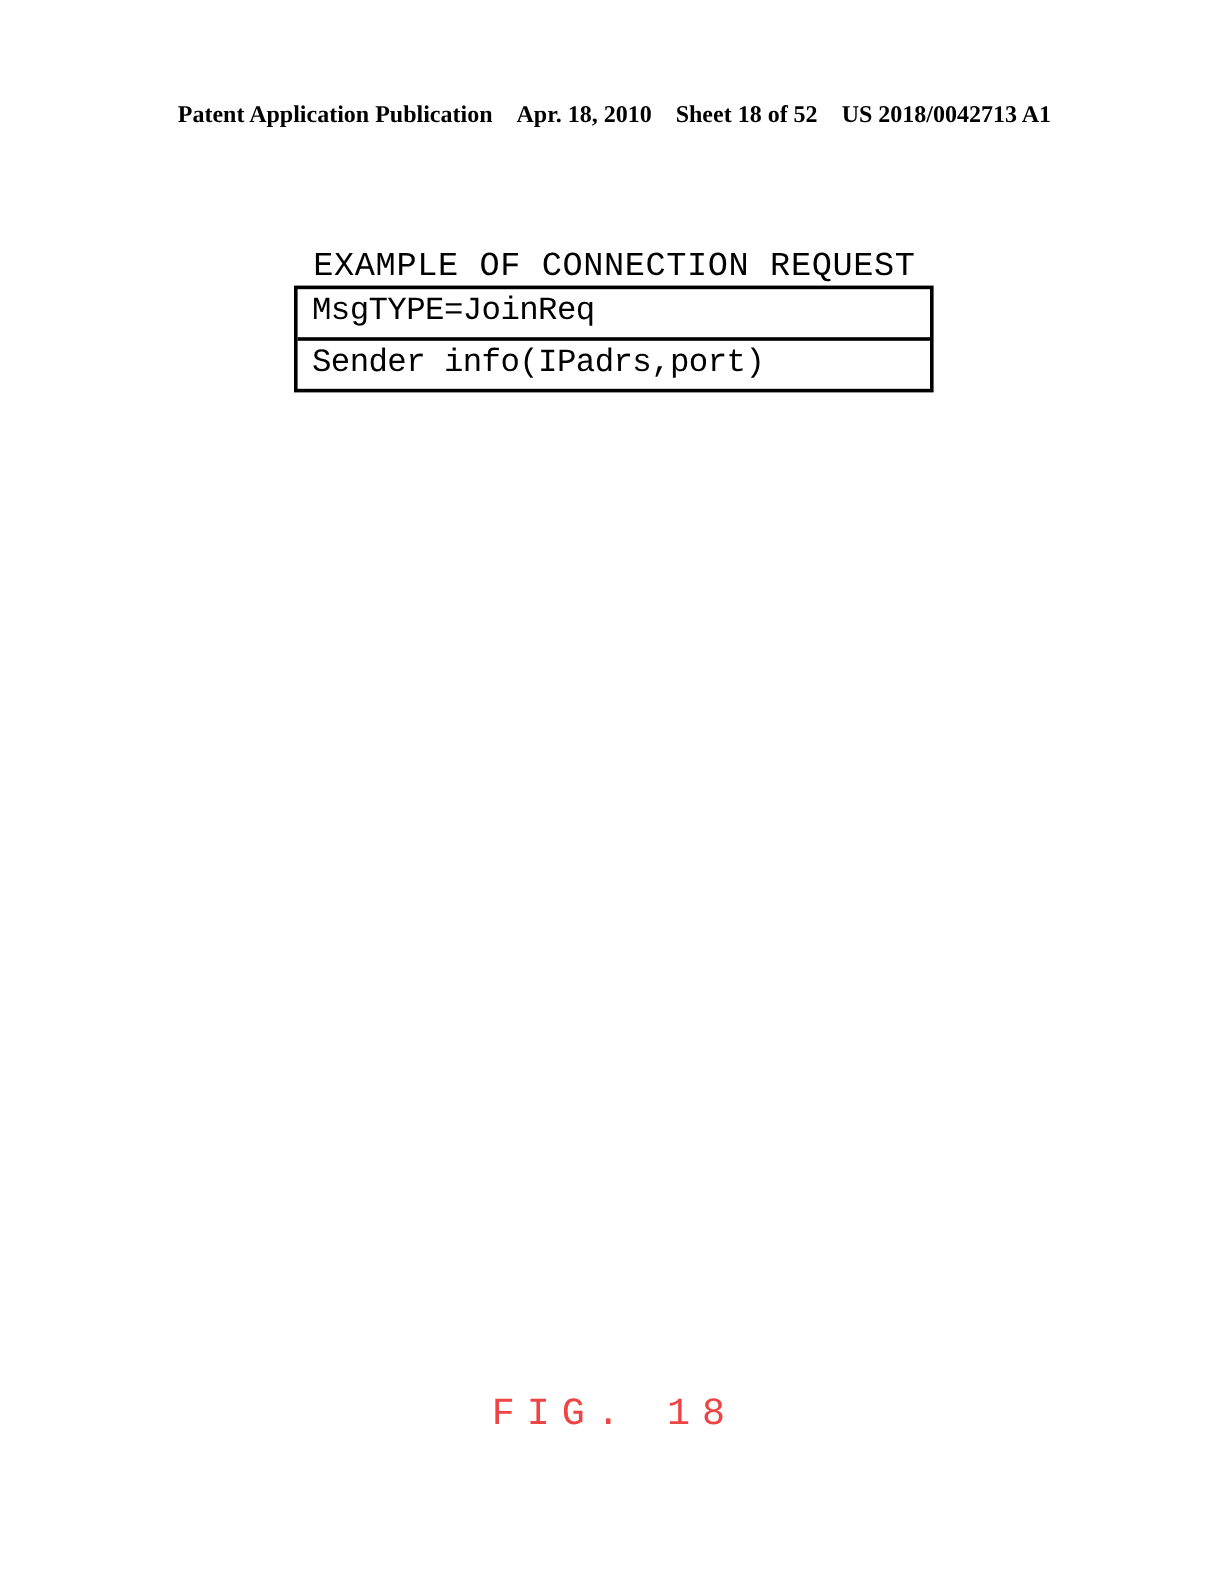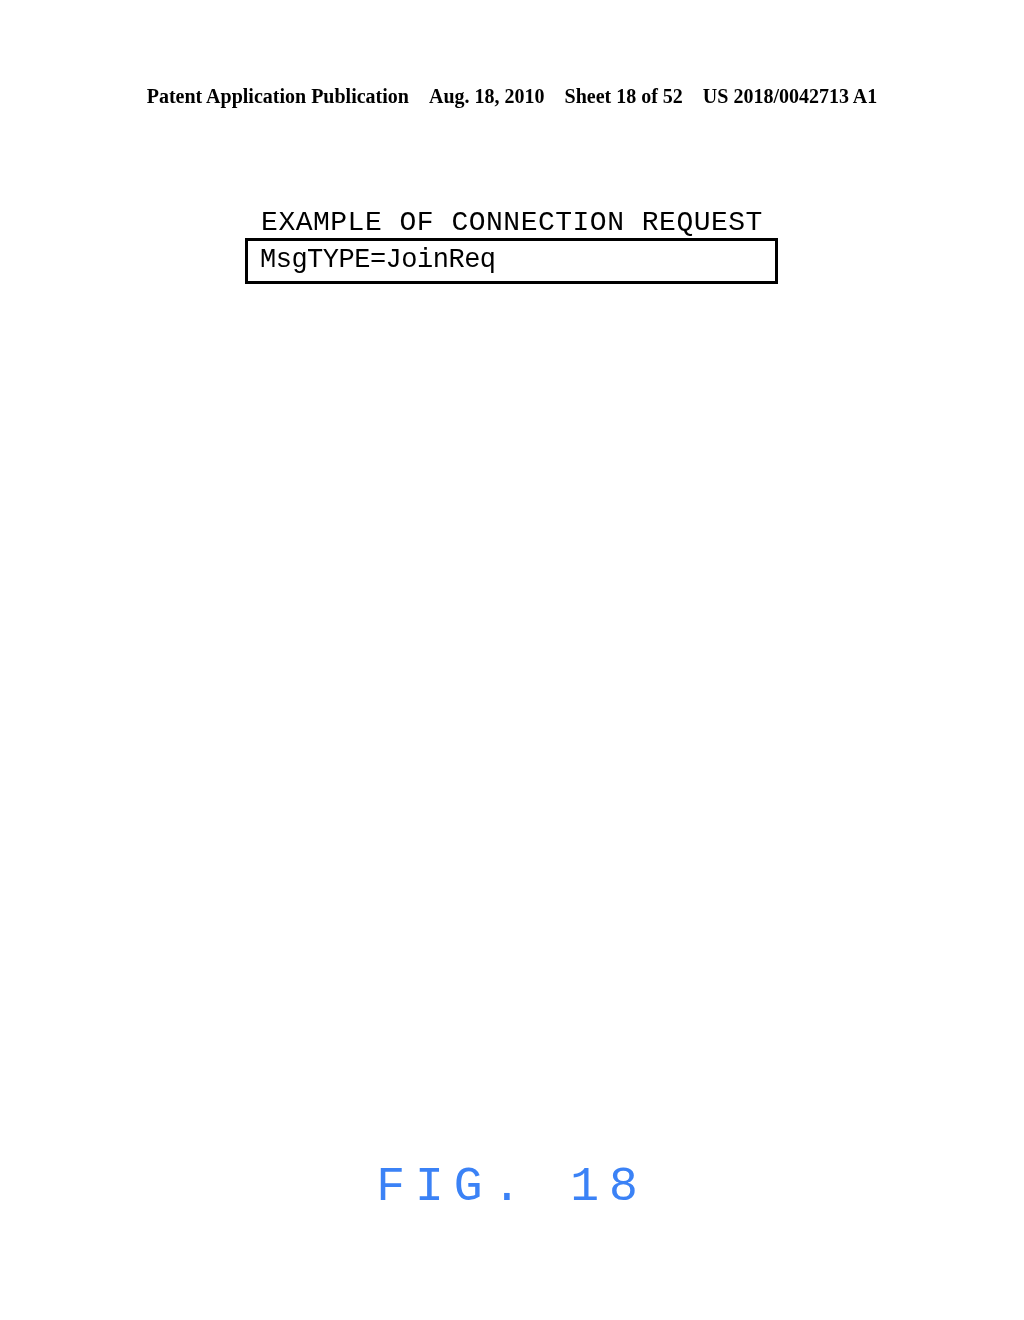--- a/index.html
+++ b/index.html
@@ -58,37 +58,38 @@
     .packet-row:last-child {
       border-bottom: none;
     }
     .figure-label {
       position: absolute;
       top: 1160px;
       left: 0;
       width: 100%;
       text-align: center;
       font-family: "Courier New", monospace;
-      font-size: 48px;
+      font-size: 32px;
       font-weight: normal;
       letter-spacing: 10px;
-      color: #3b82f6;
+      color: #ef4444;
     }
   </style>
 </head>
 <body>
 
 <div class="page-header">
   <span>Patent Application Publication</span>
-  <span>Aug. 18, 2010</span>
+  <span>Apr. 18, 2010</span>
   <span>Sheet 18 of 52</span>
   <span>US 2018/0042713 A1</span>
 </div>
 
 <div class="diagram-title">
   <div>EXAMPLE OF CONNECTION REQUEST</div>
 </div>
 
 <div class="packet-table">
   <div class="packet-row">MsgTYPE=JoinReq</div>
+  <div class="packet-row">Sender info(IPadrs,port)</div>
 </div>
 
 <div class="figure-label">FIG. 18</div>
 
 </body></html>

